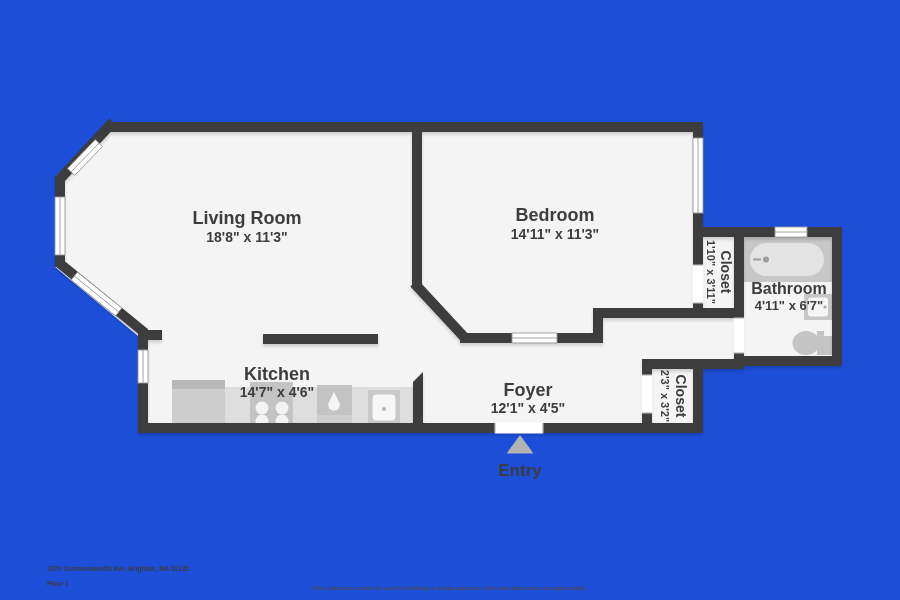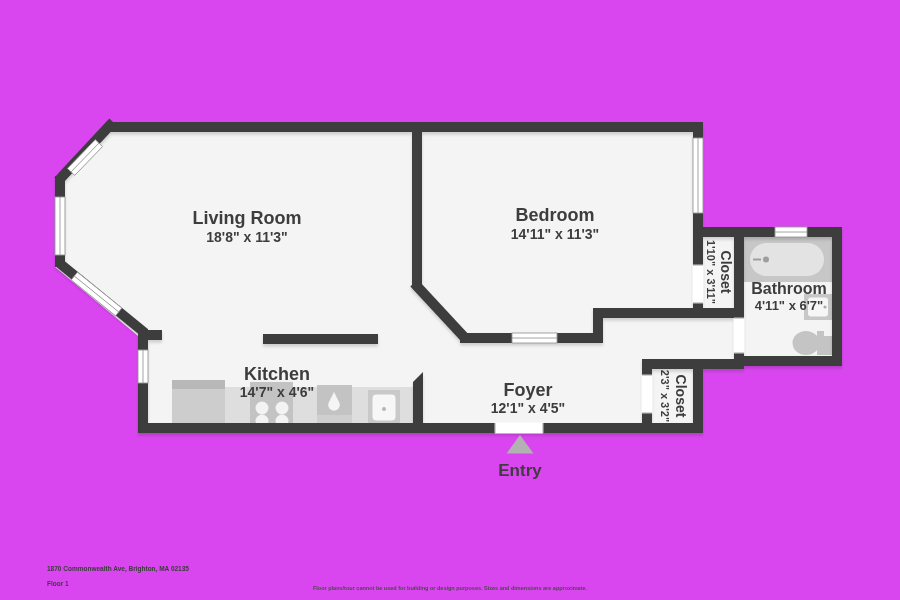--- a/index.html
+++ b/index.html
@@ -1,16 +1,16 @@
 <!DOCTYPE html>
 <html><head>
 <meta charset="utf-8">
 <style>
   html,body{margin:0;padding:0;background:#fcfcfc;}
-  .stage{position:relative;width:900px;height:600px;background:#d946ef;overflow:hidden;
+  .stage{position:relative;width:900px;height:600px;background:#1d4ed8;overflow:hidden;
          font-family:"Liberation Sans","DejaVu Sans",sans-serif;}
   svg{display:block;}
   .wall{stroke:#3c3c3c;stroke-width:10;fill:none;}
   .wallfill{fill:#3c3c3c;stroke:none;}
   .floor{fill:#f4f4f4;stroke:none;}
   .win{fill:#ffffff;stroke:#9a9a9a;stroke-width:0.9;}
   .winline{stroke:#9a9a9a;stroke-width:0.9;}
   .gap{fill:#ffffff;stroke:none;}
   .jamb{stroke:#b3b3b3;stroke-width:1.2;}
   .roomlabel{font-size:18px;font-weight:bold;fill:#3d3d3d;text-anchor:middle;}

